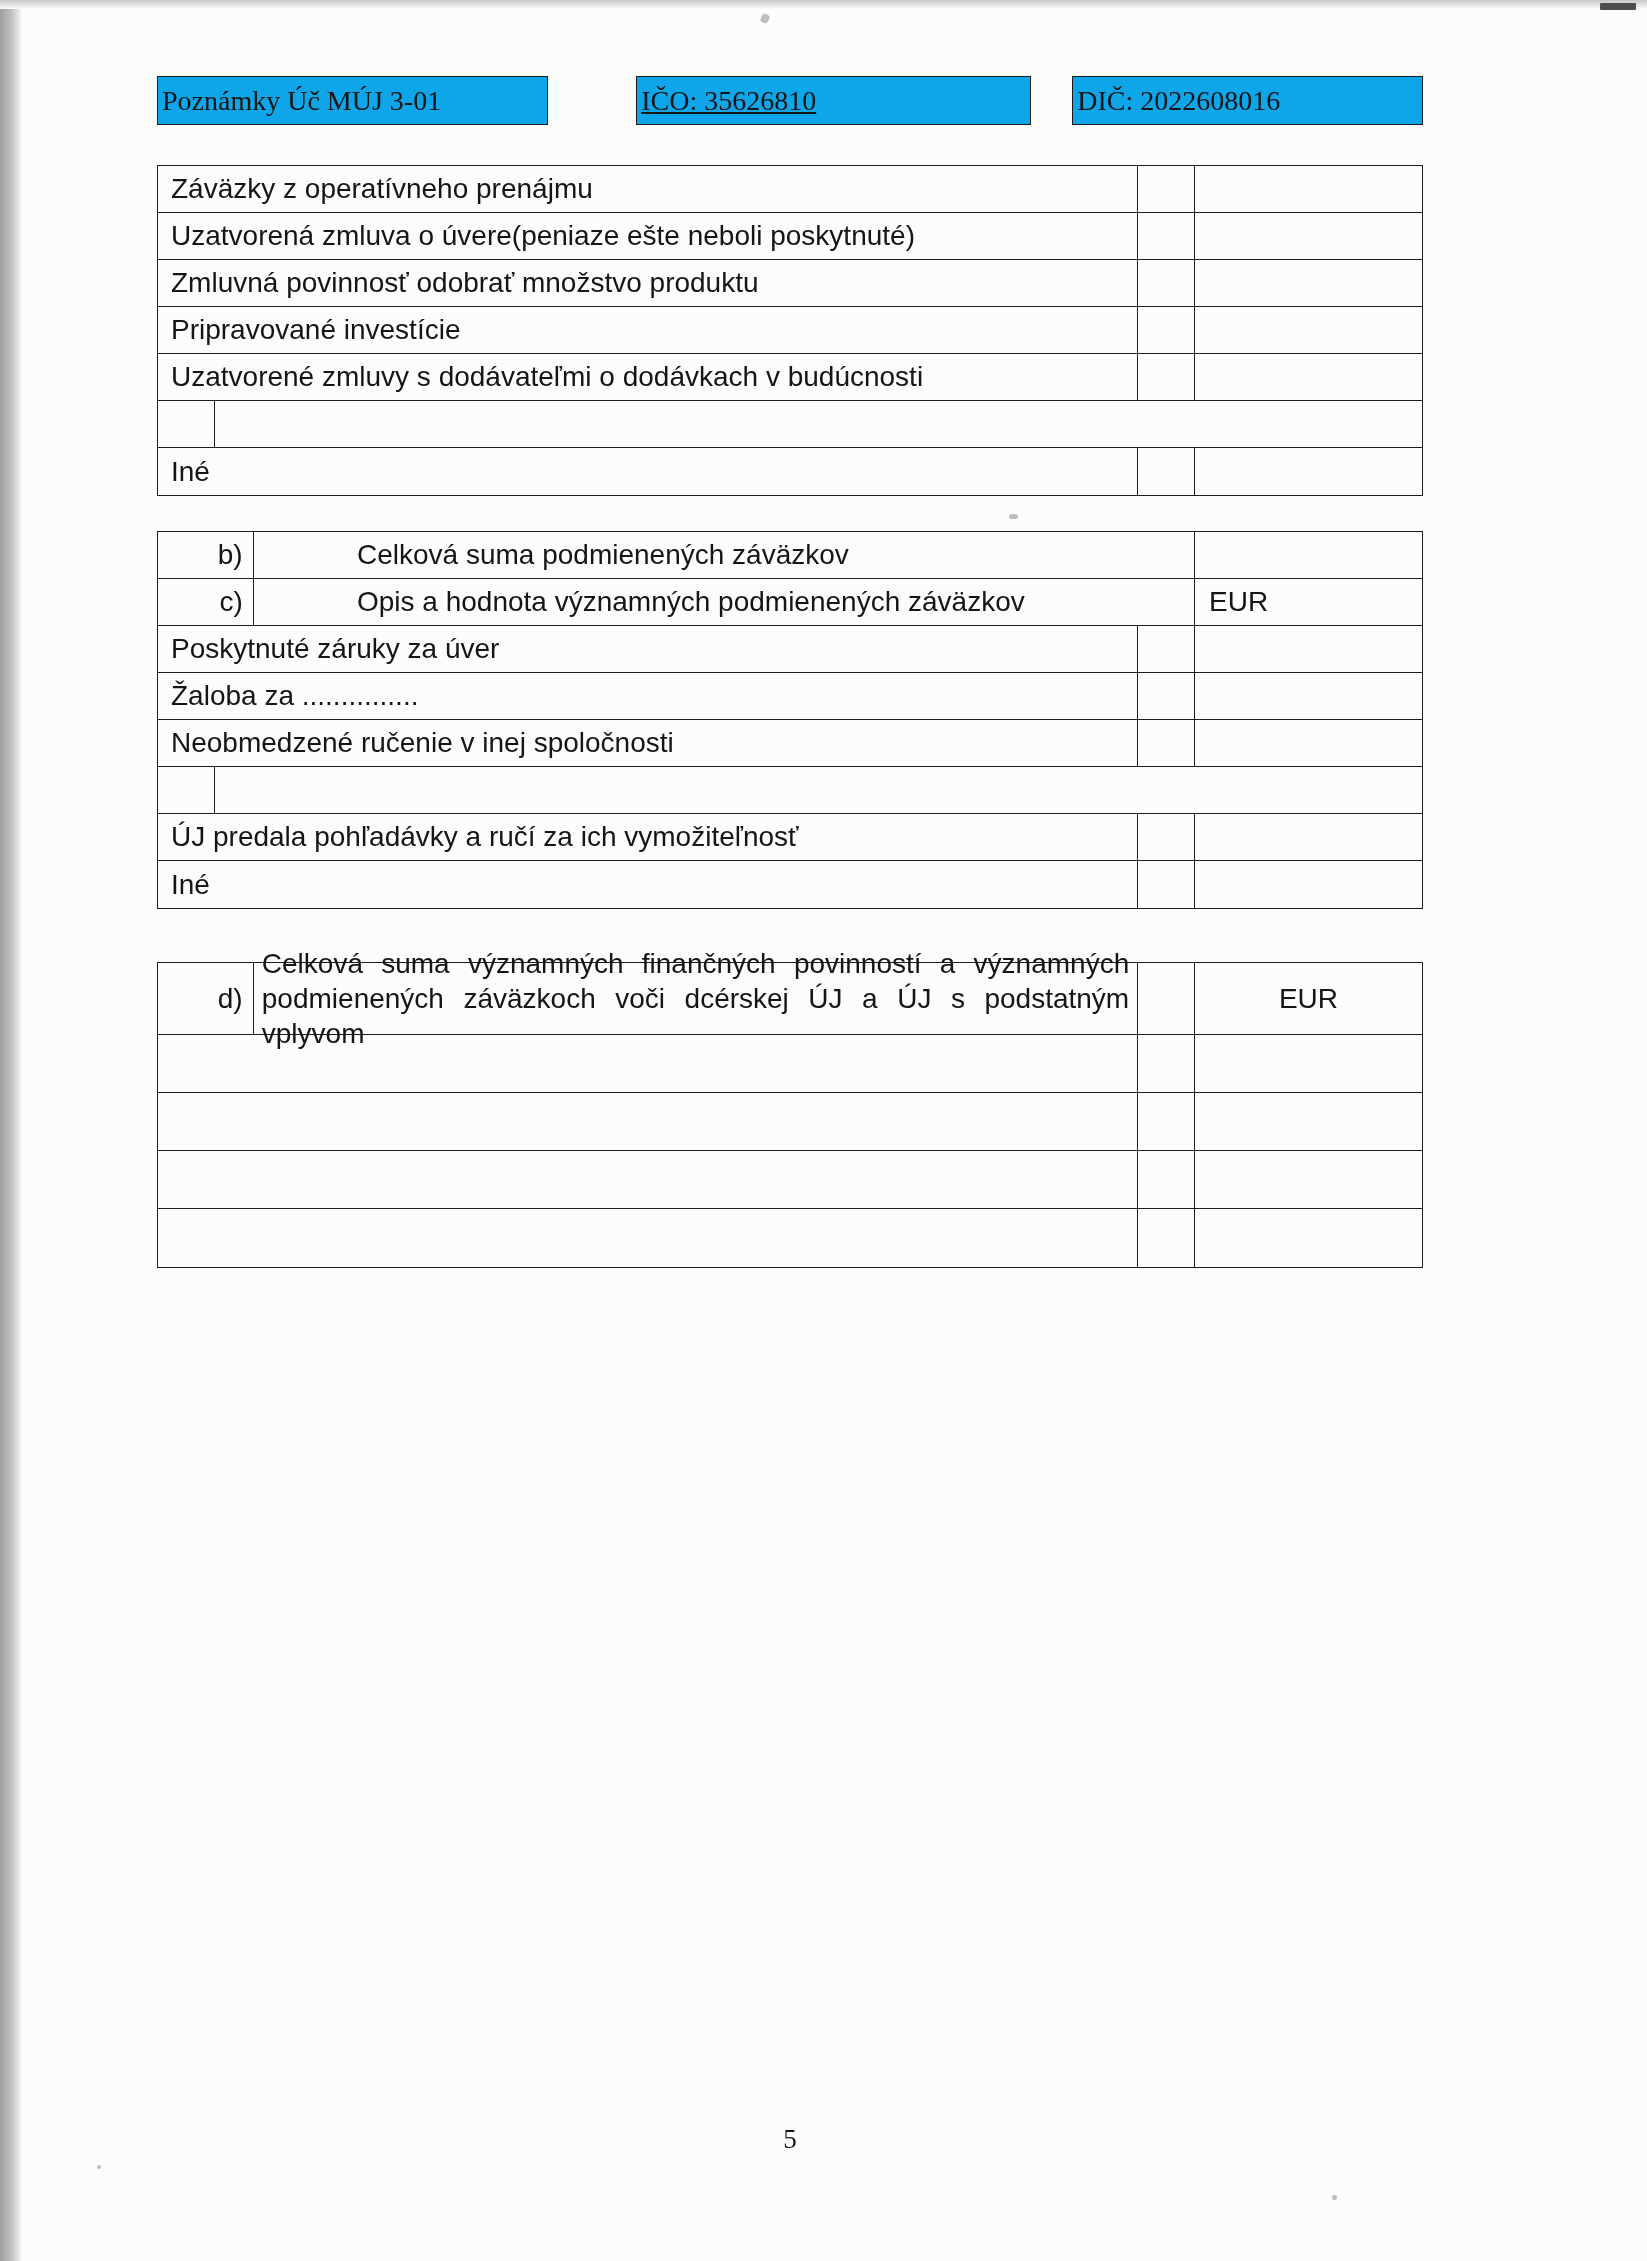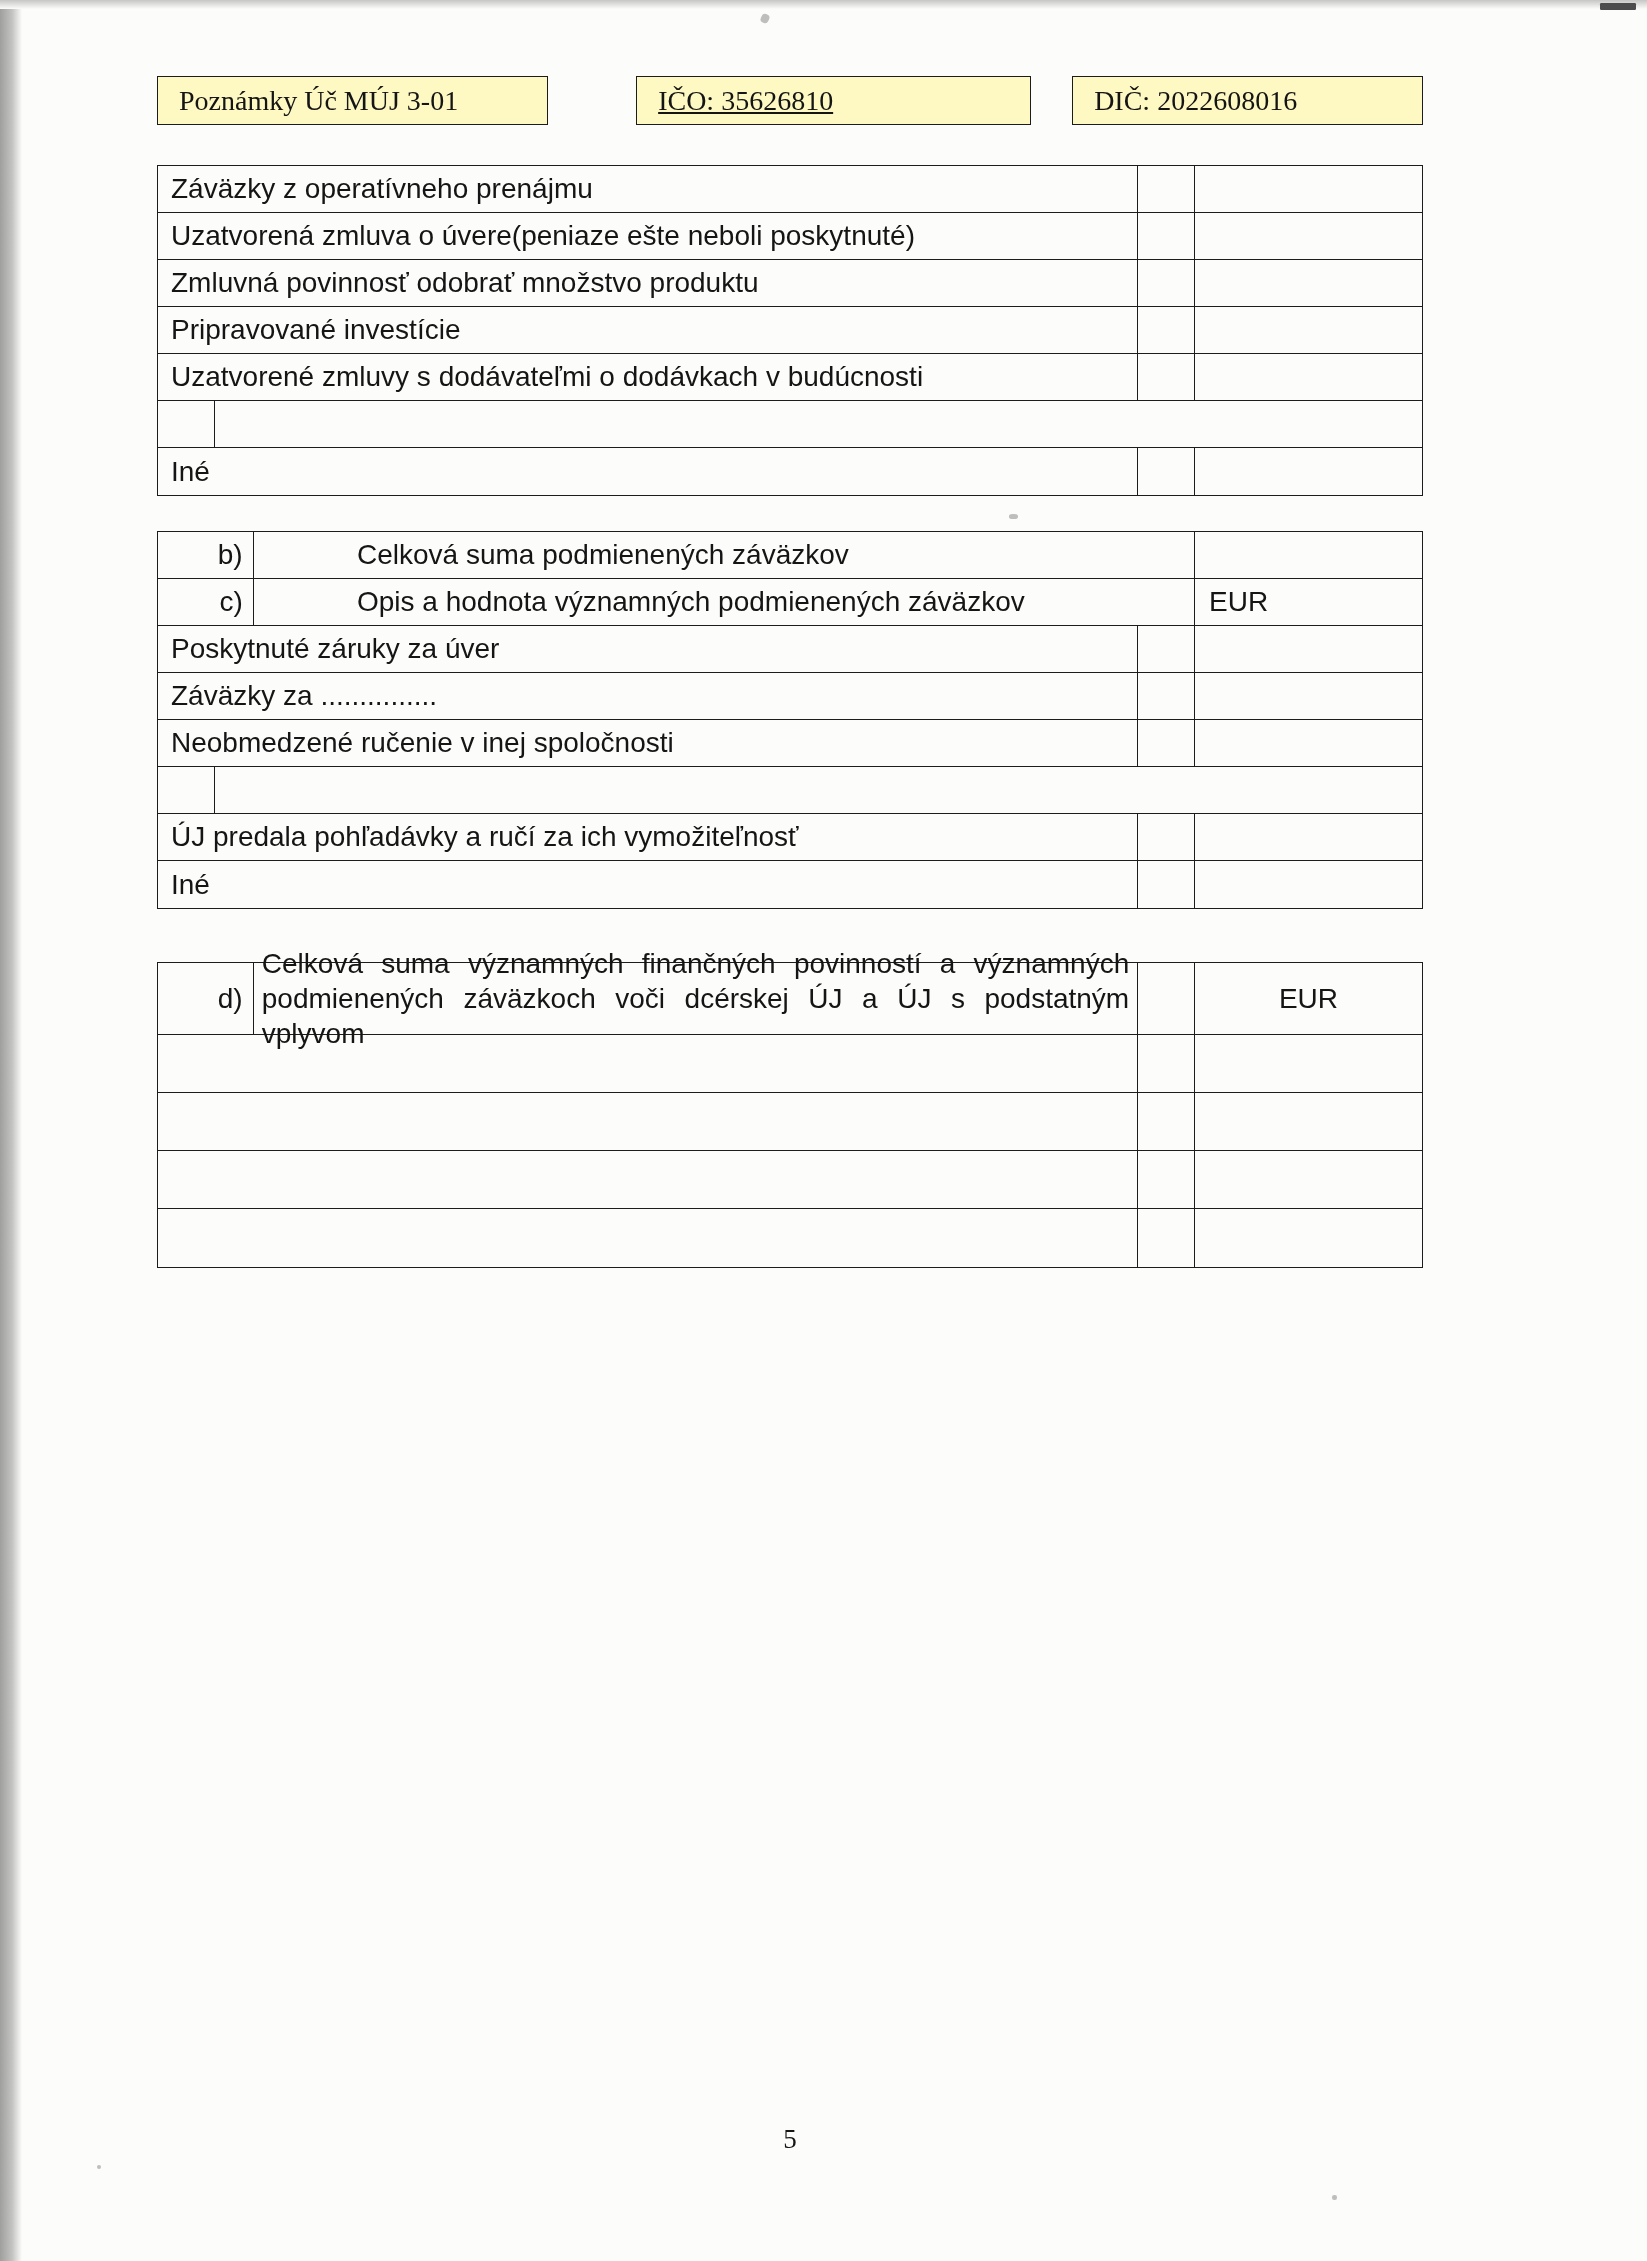--- a/index.html
+++ b/index.html
@@ -34,22 +34,22 @@
   .speck.s4 { left:97px; top:2165px; width:3.9px; height:3.9px; }
 
   
   .header-row {
     position:absolute; left:157px; top:76px; width:1266px;
     display:flex; align-items:stretch;
     font-family:"Liberation Serif", serif; font-size:28px;
   }
   .hbox {
     border:1.9px solid #1c1c1c; height:49px;
-    display:flex; align-items:center; padding-left:21px;
-    background:#fef9c3;
+    display:flex; align-items:center; padding-left:4px;
+    background:#0ea5e9;
   }
   .box-title { width:407px; }
   .box-ico   { width:411px; margin-left:88px;text-decoration:underline; }
   .box-dic   { width:365px; margin-left:41px; }
 
   
   .table {
     position:absolute; left:157px; width:1266px;
     border:1.9px solid #1c1c1c; background:#fcfcfa;
     font-size:28px;
@@ -180,21 +180,21 @@
     </div>
     <div class="row">
       <div class="cell label-cell">
           <span>Poskytnuté záruky za úver</span>
         </div>
       <div class="cell small-cell"></div>
       <div class="cell unit-cell"></div>
     </div>
     <div class="row">
       <div class="cell label-cell">
-          <span>Záväzky za ...............</span>
+          <span>Žaloba za ...............</span>
         </div>
       <div class="cell small-cell"></div>
       <div class="cell unit-cell"></div>
     </div>
     <div class="row">
       <div class="cell label-cell">
           <span>Neobmedzené ručenie v inej spoločnosti</span>
         </div>
       <div class="cell small-cell"></div>
       <div class="cell unit-cell"></div>

